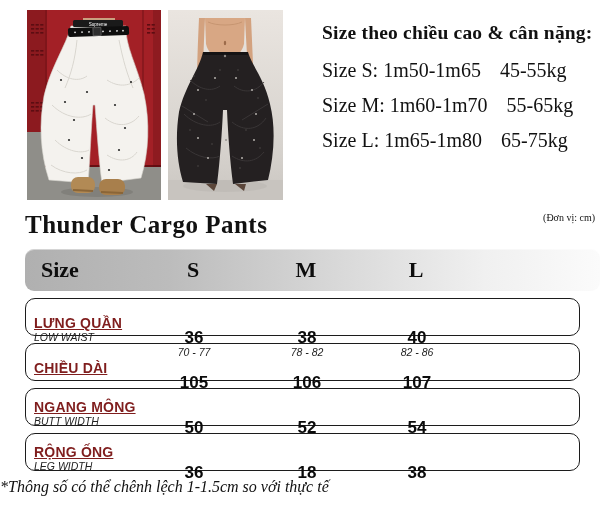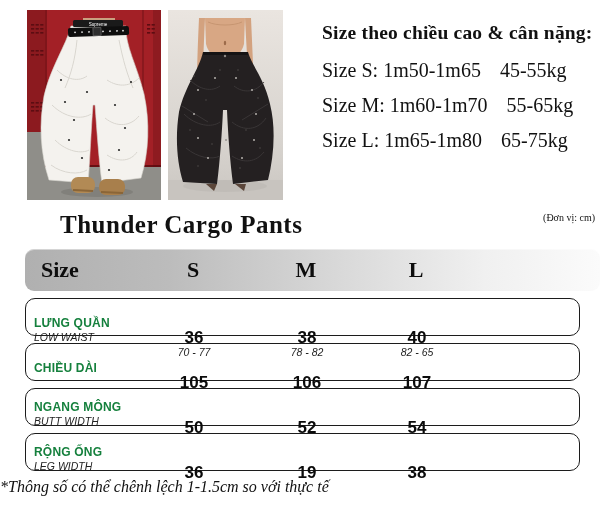--- a/index.html
+++ b/index.html
@@ -16,21 +16,21 @@
   .sg-heading{
     font-weight:bold;font-size:19.5px;line-height:24px;color:#111;
     margin-bottom:13px;letter-spacing:.2px;
   }
   .sg-line{font-size:20px;line-height:24px;color:#111;margin-bottom:11px;white-space:nowrap;}
   .sg-line .wt{margin-left:14px;}
   
   .title-row{position:absolute;left:25px;top:209px;width:575px;height:34px;}
   .product-title{
     font-size:25px;font-weight:bold;color:#111;line-height:32px;
-    letter-spacing:.5px;display:inline-block;margin-left:35px;
+    letter-spacing:.5px;display:inline-block;
   }
   .unit-note{
     position:absolute;right:5px;bottom:16px;font-size:10px;color:#111;line-height:18px;
   }
   
   .row-grid{display:grid;grid-template-columns:112px 112px 114px 106px 1fr;align-items:center;}
   .thead-bar{
     position:absolute;left:25px;top:249px;width:575px;height:42px;
     border-radius:9px;
     background:linear-gradient(to right,#b0b0b0 0%,#bcbcbc 25%,#d9d9d9 55%,#f0f0f0 80%,#fbfbfb 100%);
@@ -43,21 +43,21 @@
   .thead-bar .hcol{
     font-family:"Liberation Serif",serif;font-weight:bold;font-size:22px;color:#0d0d0d;
     text-align:center;
   }
   .rows-wrap{position:absolute;left:25px;top:298px;width:555px;}
   .trow{
     box-sizing:border-box;height:38px;margin-bottom:7px;background:#fff;
     border:1.5px solid #1c1c1c;border-radius:10px;
   }
   .label-cell{padding-left:8px;font-family:"Liberation Sans",sans-serif;}
-  .label-vi{font-weight:bold;font-size:12px;line-height:16px;color:#15803d;letter-spacing:.2px;}
+  .label-vi{font-weight:bold;font-size:14px;line-height:16px;color:#7f1d1d;letter-spacing:.2px;text-decoration:underline;}
   .label-en{font-style:italic;font-size:10.5px;line-height:12px;color:#222;}
   .val-cell{text-align:center;font-family:"Liberation Sans",sans-serif;margin-top:30px;}
   .val{font-weight:bold;font-size:17px;line-height:17px;color:#0b0b0b;}
   .sub{font-style:italic;font-size:10.5px;line-height:12px;color:#222;}
   
   .footnote{
     position:absolute;left:0;top:478px;width:524px;
     font-style:italic;font-size:16px;color:#111;
   }
 </style>
@@ -257,21 +257,21 @@
       <div class="val-cell">
         <div class="val">36</div>
         <div class="sub">70 - 77</div>
       </div>
       <div class="val-cell">
         <div class="val">38</div>
         <div class="sub">78 - 82</div>
       </div>
       <div class="val-cell">
         <div class="val">40</div>
-        <div class="sub">82 - 65</div>
+        <div class="sub">82 - 86</div>
       </div>
       <div></div>
     </div>
 
     <div class="trow row-grid">
       <div class="label-cell">
         <div class="label-vi">CHIỀU DÀI</div>
       </div>
       <div class="val-cell">
           <div class="val">105</div>
@@ -304,21 +304,21 @@
 
     <div class="trow row-grid">
       <div class="label-cell">
         <div class="label-vi">RỘNG ỐNG</div>
         <div class="label-en">LEG WIDTH</div>
       </div>
       <div class="val-cell">
           <div class="val">36</div>
         </div>
       <div class="val-cell">
-          <div class="val">19</div>
+          <div class="val">18</div>
         </div>
       <div class="val-cell">
           <div class="val">38</div>
         </div>
       <div></div>
     </div>
 
   </div>
 
   <div class="footnote">*Thông số có thể chênh lệch 1-1.5cm so với thực tế</div>

